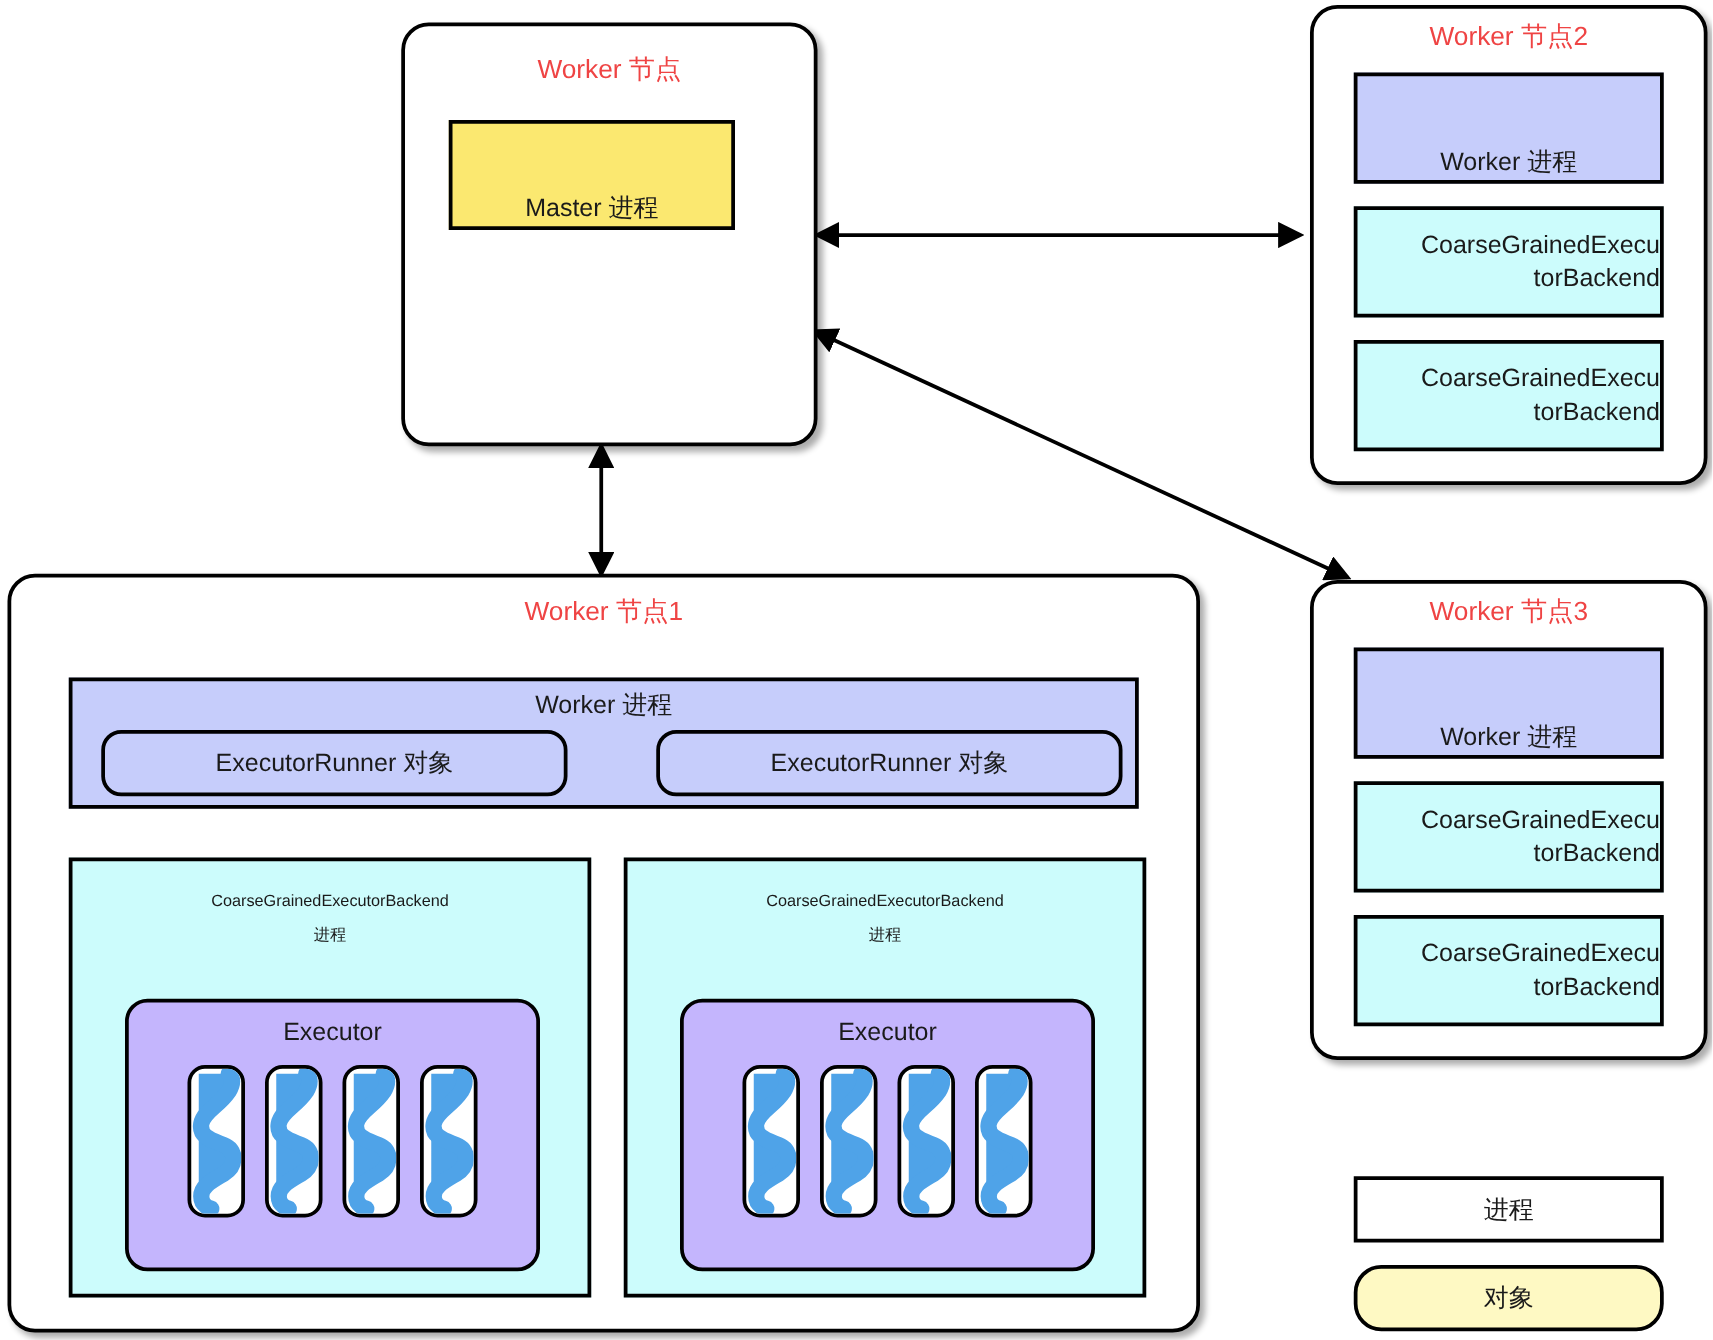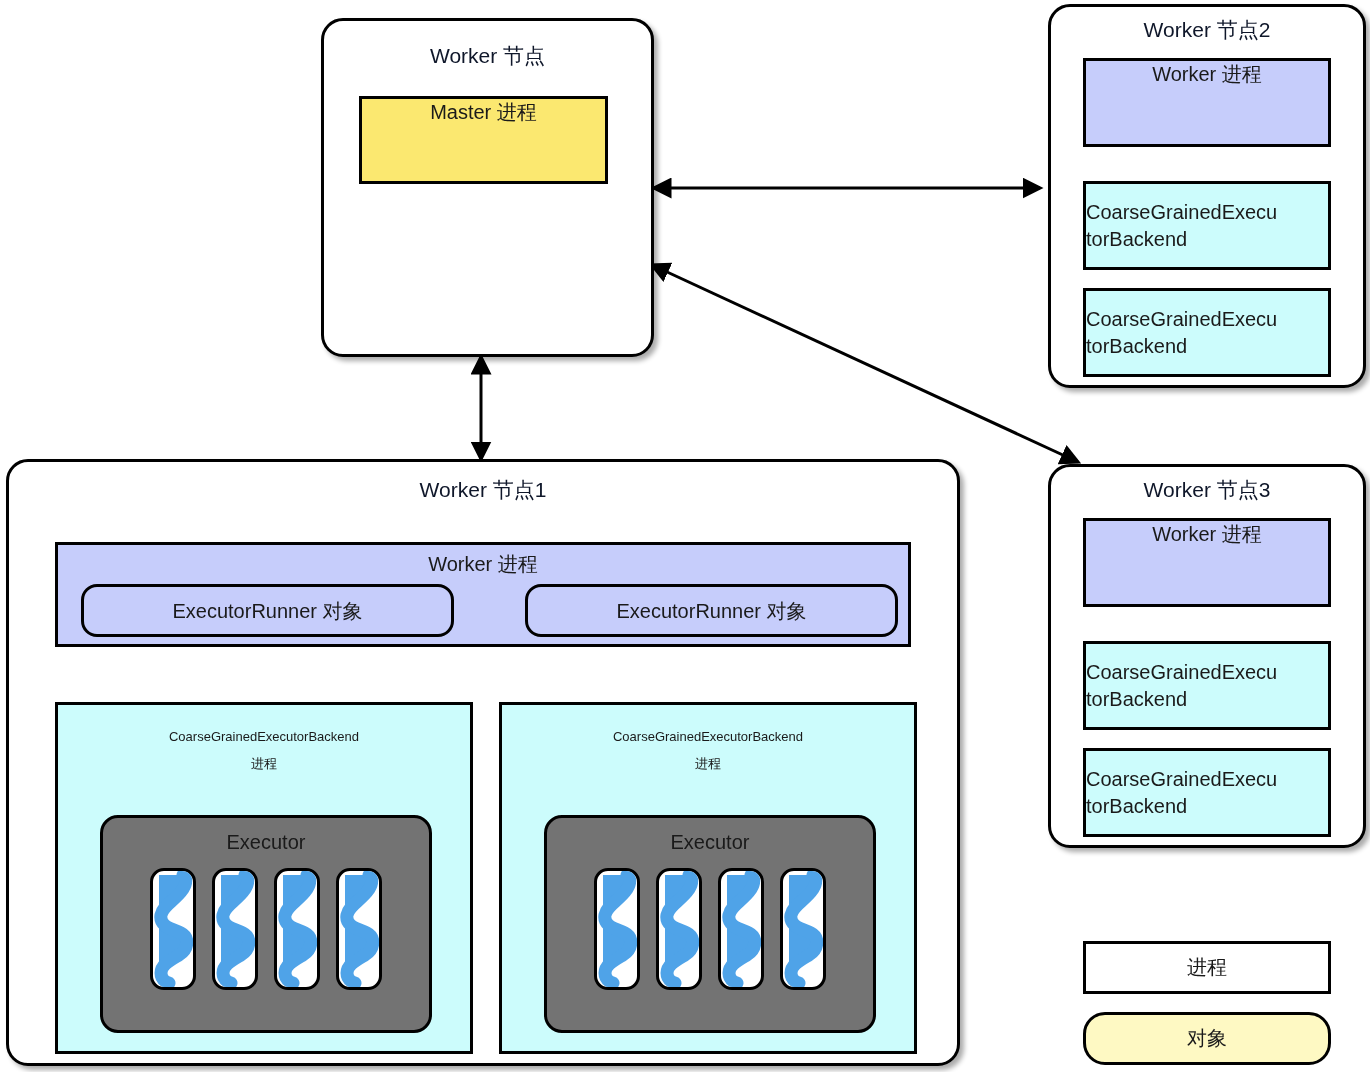--- a/index.html
+++ b/index.html
@@ -29,31 +29,31 @@
     border-radius: 22px;
     box-shadow: 4px 4px 5px rgba(0,0,0,0.33);
   }
   .node-title {
     position: absolute;
     left: 0;
     right: 0;
     text-align: center;
     font-size: 21px;
     line-height: 26px;
-    color: #0f172a;
+    color: #ef4444;
     white-space: nowrap;
   }
 
   .proc {
     position: absolute;
     box-sizing: border-box;
     border: 3px solid #000000;
     border-radius: 0;
     display: flex;
-    align-items: flex-start;
+    align-items: flex-end;
     justify-content: center;
     text-align: center;
     font-size: 20px;
     line-height: 27px;
     color: #1a1a1a;
   }
   .obj {
     position: absolute;
     box-sizing: border-box;
     border: 3px solid #000000;
@@ -63,21 +63,21 @@
     justify-content: center;
     text-align: center;
     font-size: 20px;
     line-height: 26px;
     color: #1a1a1a;
   }
 
   .fill-yellow  { background: #fbe870; }
   .fill-pink    { background: #fcaefc; }
   .fill-lav     { background: #c6cdfb; }
-  .fill-cyan    { background: #ccfcfc; margin-top: 16px; }
+  .fill-cyan    { background: #ccfcfc; }
 
   
   .wp-title {
     position: absolute;
     left: 0; right: 0;
     top: 6px;
     text-align: center;
     font-size: 20px;
     line-height: 26px;
   }
@@ -96,21 +96,21 @@
     text-align: center;
     font-size: 20px;
     line-height: 25px;
   }
 
   .executor-box {
     position: absolute;
     box-sizing: border-box;
     border: 3px solid #000000;
     border-radius: 18px;
-    background: #737373;
+    background: #c4b5fd;
   }
 
   .thread {
     position: absolute;
     box-sizing: border-box;
     width: 46px;
     height: 122px;
     border: 3px solid #000000;
     border-radius: 14px;
     background: #ffffff;
@@ -178,21 +178,21 @@
     <line x1="481" y1="357" x2="481" y2="459" stroke="#000000" stroke-width="3" marker-start="url(#arrowStart)" marker-end="url(#arrowEnd)"></line>
 
     <line x1="260" y1="640" x2="260" y2="683" stroke="#000000" stroke-width="3" marker-end="url(#arrowEnd)"></line>
 
     <line x1="705" y1="640" x2="705" y2="683" stroke="#000000" stroke-width="3" marker-end="url(#arrowEnd)"></line>
   </svg>
 
   <div class="node" style="left:321px; top:18px; width:333px; height:339px;">
     <div class="node-title" style="top:22px;">Worker 节点</div>
 
-    <div class="proc fill-yellow" style="left:35px; top:75px; width:249px; height:88px;">
+    <div class="proc fill-yellow" style="left:35px; top:75px; width:229px; height:88px;">
       <span>Master 进程</span>
     </div>
 
   </div>
 
   <div class="node" style="left:1048px; top:4px; width:318px; height:384px;">
     <div class="node-title" style="top:10px;">Worker 节点2</div>
 
     <div class="proc fill-lav" style="left:32px; top:51px; width:248px; height:89px;">
       <span>Worker 进程</span>

